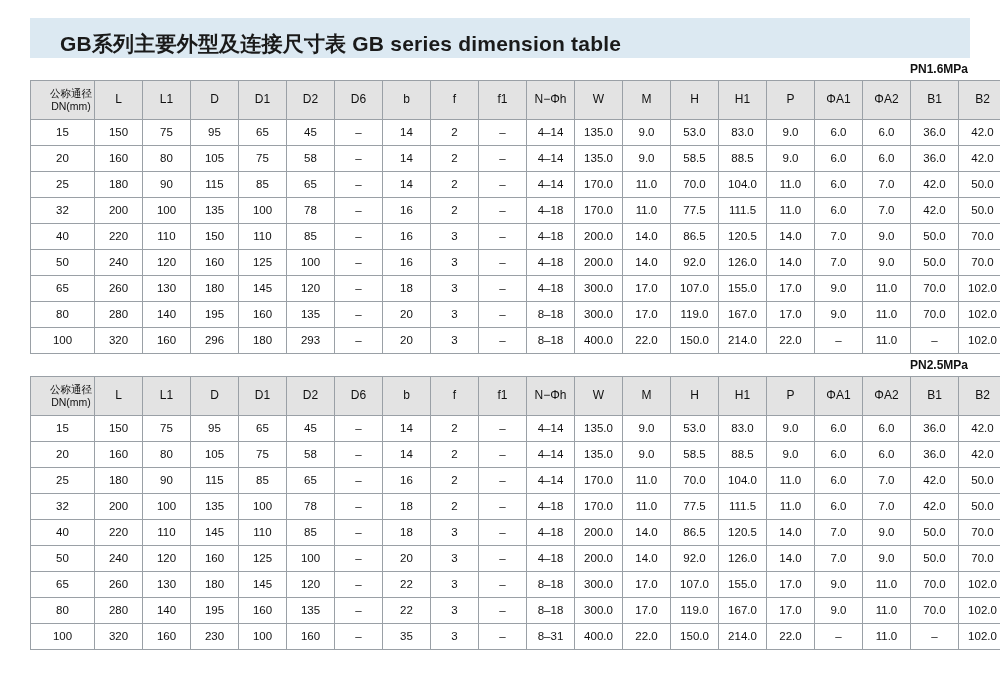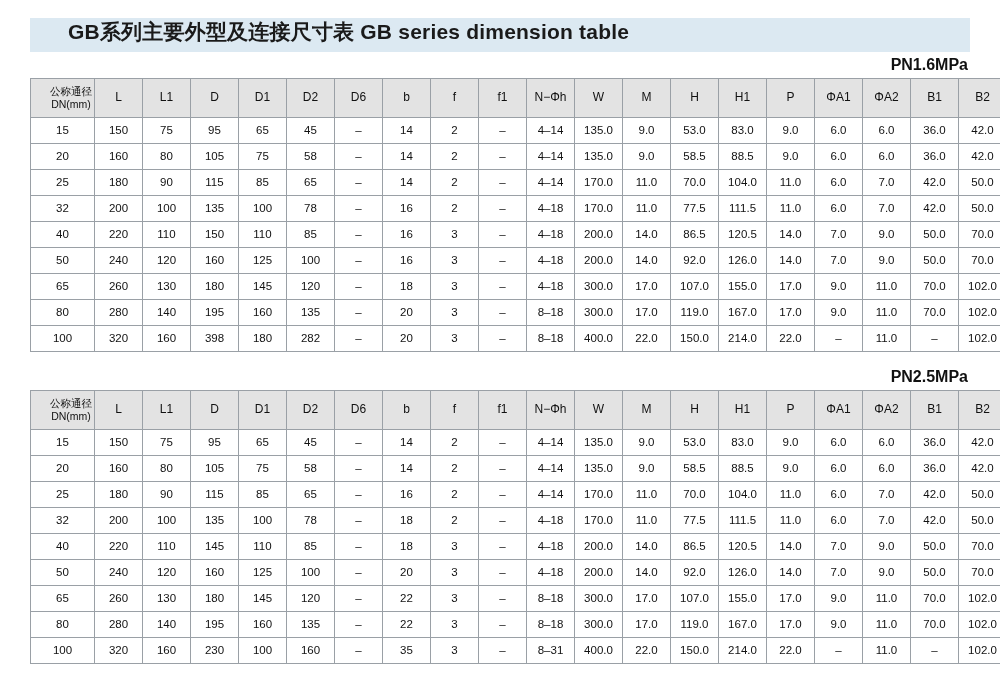--- a/index.html
+++ b/index.html
@@ -16,37 +16,37 @@
   }
   .page {
     position: relative;
     width: 1000px;
     height: 675px;
     box-sizing: border-box;
     padding: 0 30px;
   }
   .title-bar {
     position: relative;
-    height: 34px;
+    height: 40px;
     margin-top: 18px;
     background: #dce9f2;
     display: flex;
-    align-items: flex-start;
-    padding-left: 38px;
+    align-items: flex-end;
+    padding-left: 30px;
     box-sizing: border-box;
   }
   .title-bar .title-text {
     font-size: 21px;
     font-weight: bold;
     color: #1a1a1a;
     letter-spacing: 0.2px;
   }
   .pressure-label {
     text-align: right;
-    font-size: 16px;
+    font-size: 12px;
     font-weight: bold;
     color: #111;
     padding: 4px 2px 4px 0;
   }
   table.dim {
     border-collapse: collapse;
     width: 940px;
     table-layout: fixed;
   }
   table.dim th, table.dim td {
@@ -68,21 +68,21 @@
   table.dim thead th.firstcol {
     font-size: 10.5px;
     line-height: 1.25;
     padding-left: 17px;
   }
   table.dim thead th.firstcol .l1 { display: block; }
   table.dim thead th.firstcol .l2 { display: block; }
   table.dim td.firstcol { font-size: 11.5px; }
   col.c-first { width: 64px; }
   col.c-norm  { width: 48px; }
-  .block2 { margin-top: 12px; }
+  .block2 { margin-top: 0; }
 </style>
 </head>
 <body>
 
 <div class="page">
 
   <div class="title-bar">
     <span class="title-text">GB系列主要外型及连接尺寸表 GB series dimension table</span>
   </div>
 
@@ -312,23 +312,23 @@
           <td>17.0</td>
           <td>9.0</td>
           <td>11.0</td>
           <td>70.0</td>
           <td>102.0</td>
         </tr>
         <tr>
           <td class="firstcol">100</td>
           <td>320</td>
           <td>160</td>
-          <td>398</td>
+          <td>296</td>
           <td>180</td>
-          <td>282</td>
+          <td>293</td>
           <td>–</td>
           <td>20</td>
           <td>3</td>
           <td>–</td>
           <td>8–18</td>
           <td>400.0</td>
           <td>22.0</td>
           <td>150.0</td>
           <td>214.0</td>
           <td>22.0</td>

